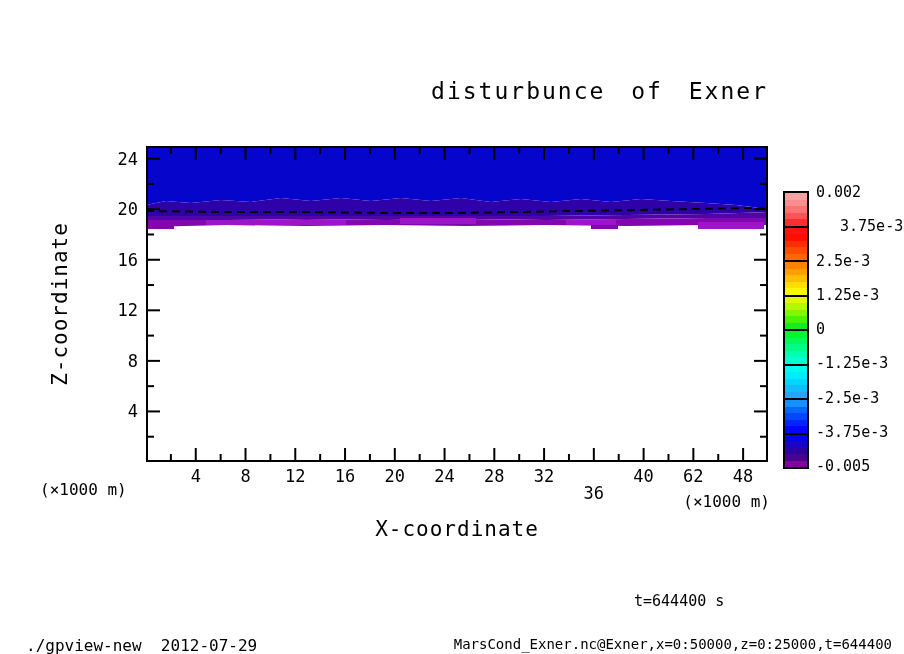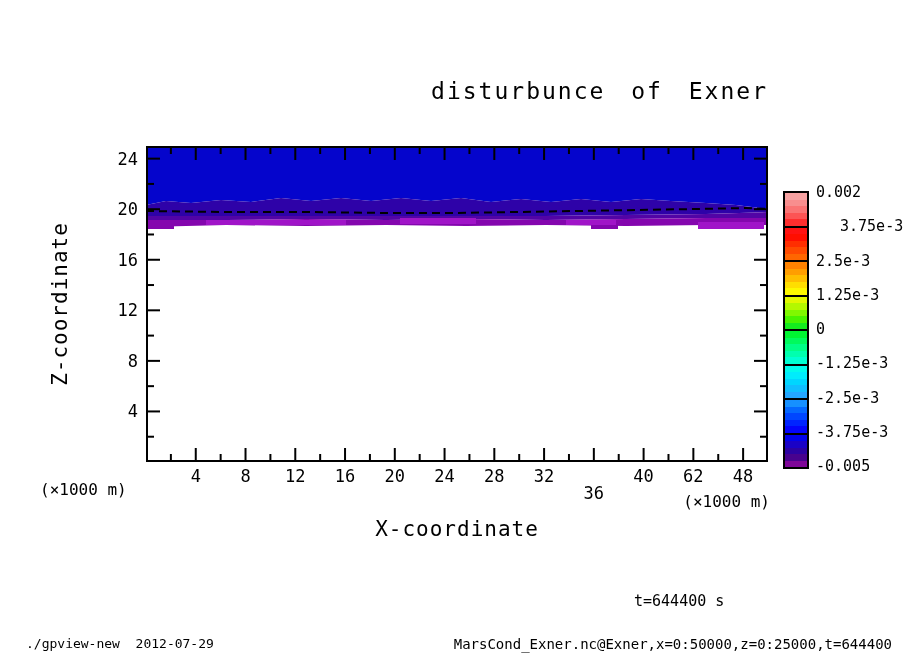--- a/index.html
+++ b/index.html
@@ -18,21 +18,21 @@
   .ztick-label{width:42px;text-align:right;left:96px;}
   #ylabel{
     left:60px;top:304px;font-size:21px;letter-spacing:1px;white-space:nowrap;
     transform:translate(-50%,-50%) rotate(-90deg);
   }
   #xlabel{left:146px;top:517px;width:622px;text-align:center;font-size:21px;letter-spacing:1px;}
   #unit-left{left:40px;top:480px;font-size:16px;white-space:pre;}
   #unit-right{left:660px;top:492px;width:110px;text-align:right;font-size:16px;white-space:pre;}
   #contour-note{left:146px;top:565px;width:622px;text-align:center;font-size:17px;letter-spacing:1px;}
   #time-note{left:634px;top:592px;font-size:15px;white-space:pre;}
-  #footer-left{left:26px;top:636px;font-size:13px;white-space:pre;}
+  #footer-left{left:26px;top:636px;font-size:16px;white-space:pre;}
   #footer-right{right:12px;top:636px;font-size:14px;white-space:pre;text-align:right;}
   #colorbar{
     left:783px;top:191px;width:26px;height:278px;border:2px solid #000;
     box-sizing:border-box;display:flex;flex-direction:column;
   }
   .cb-block{flex:1;display:flex;flex-direction:column;}
   .cb-block + .cb-block{border-top:2px solid #000;}
   .cb-step{flex:1;}
   .cb-label{left:816px;font-size:15px;line-height:18px;height:18px;white-space:pre;}
 </style>

